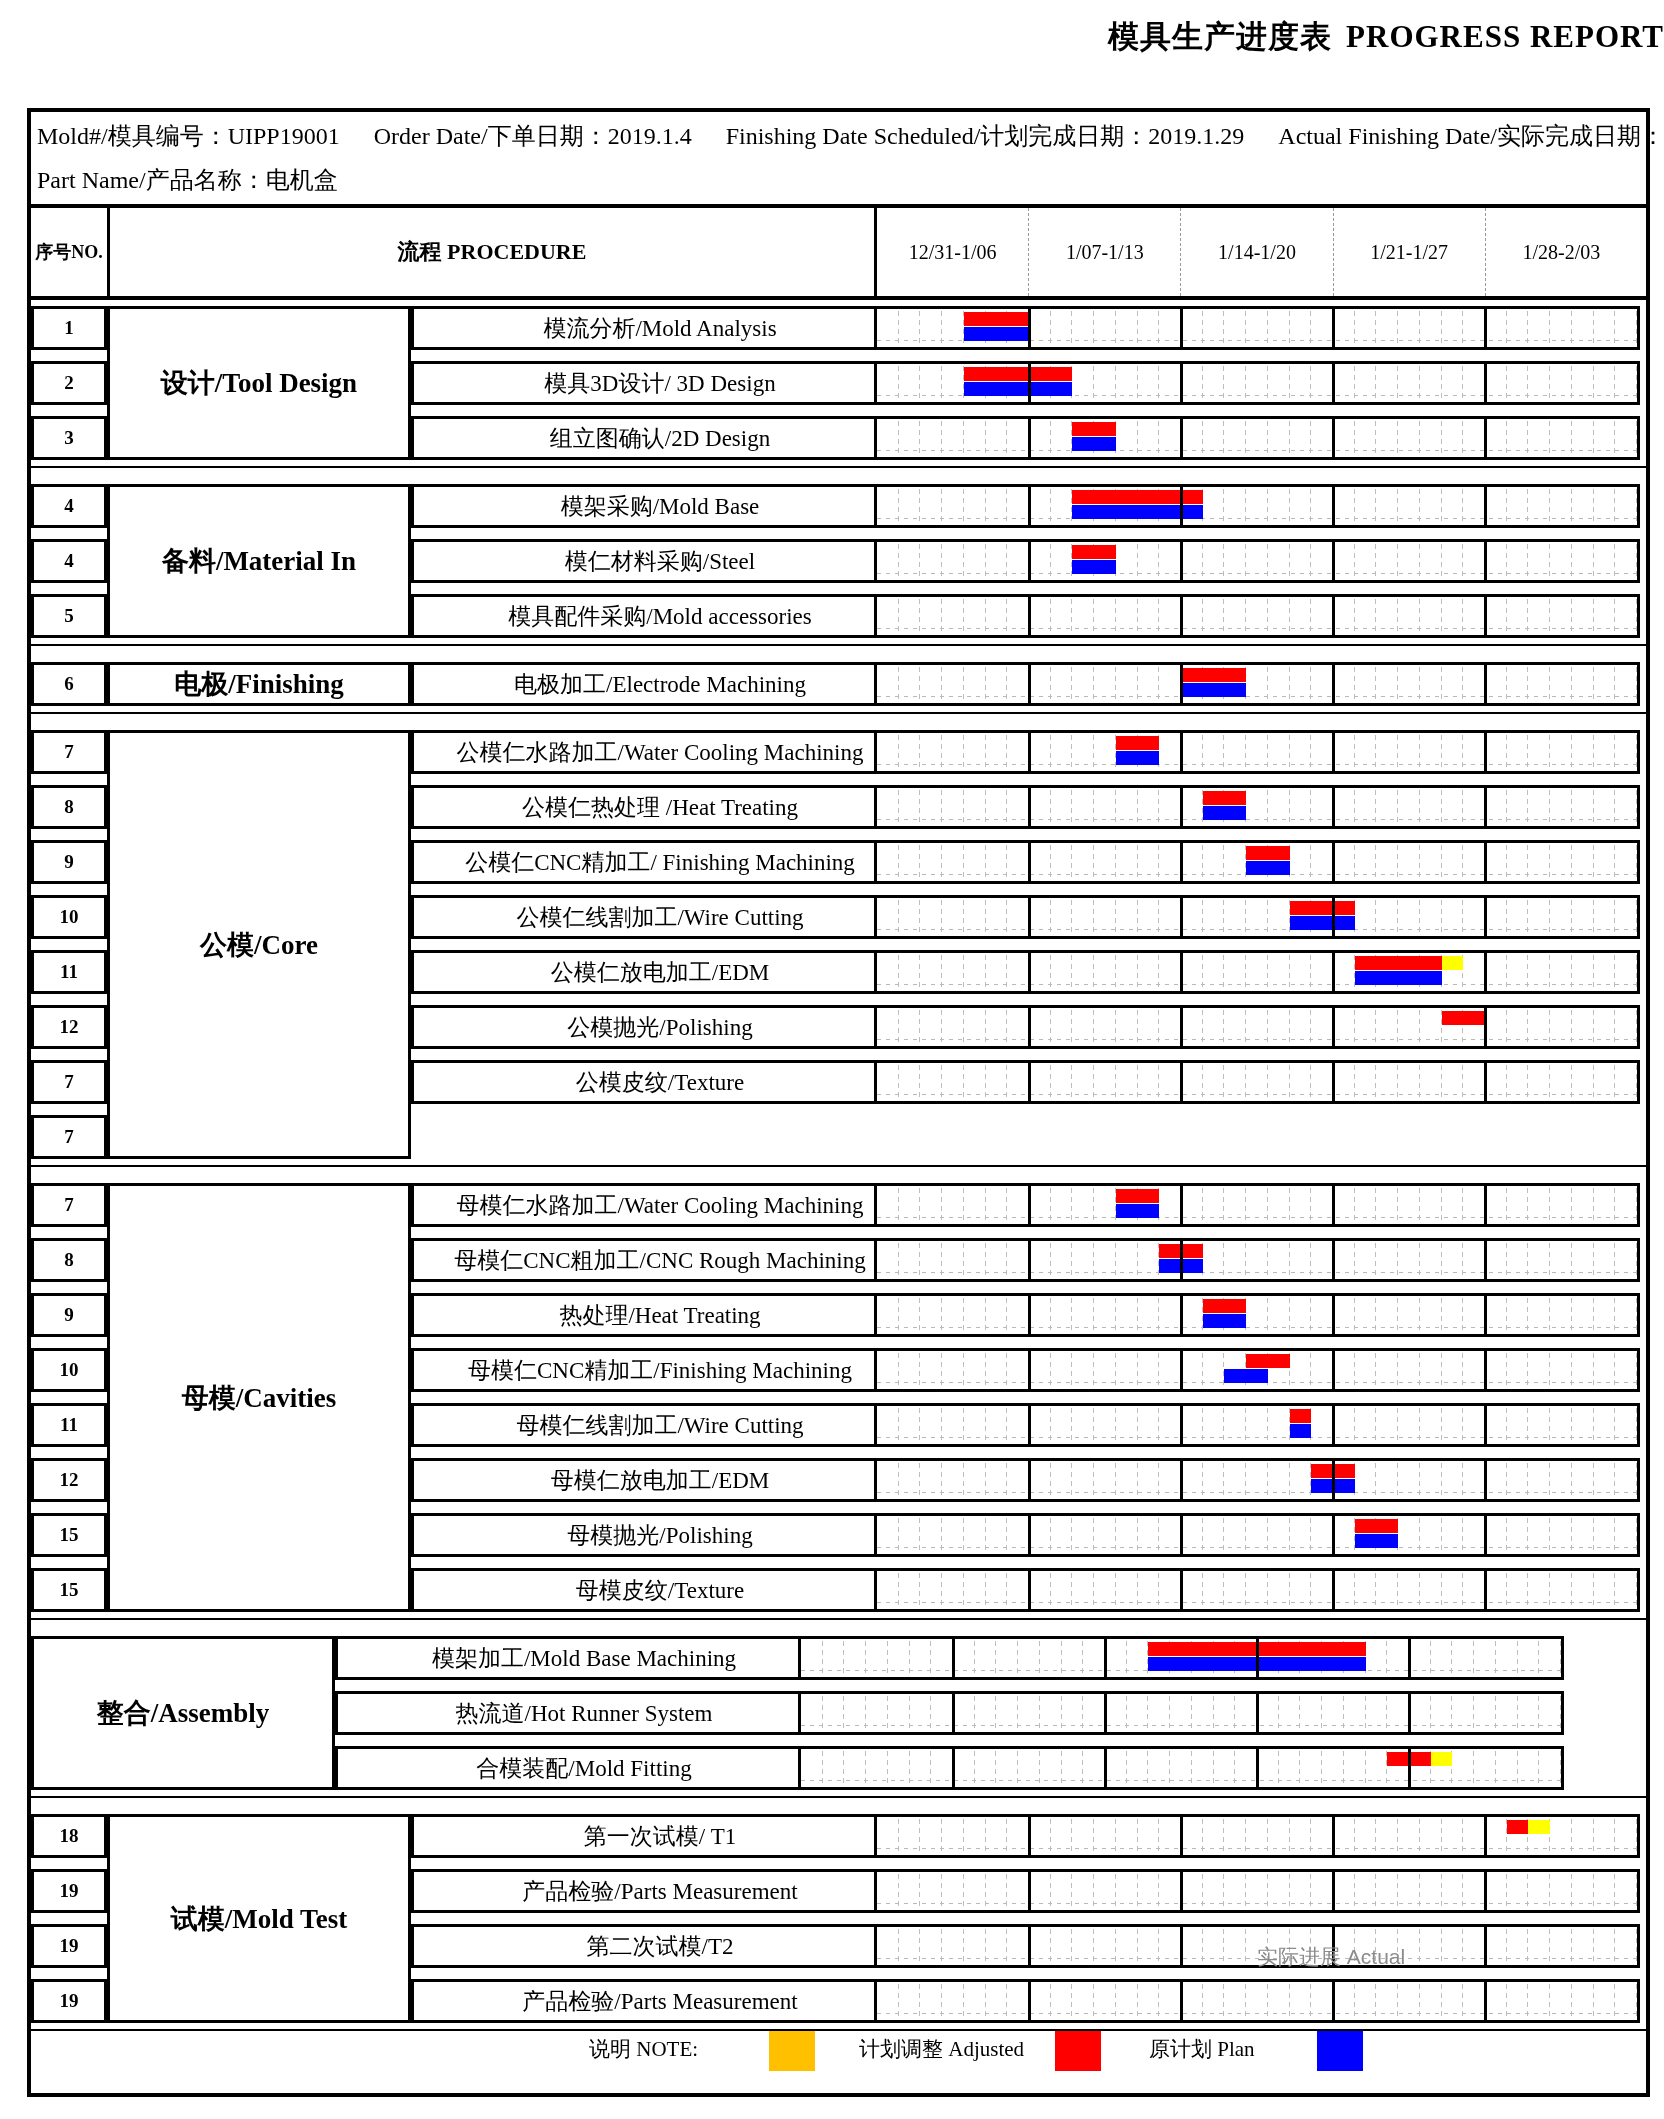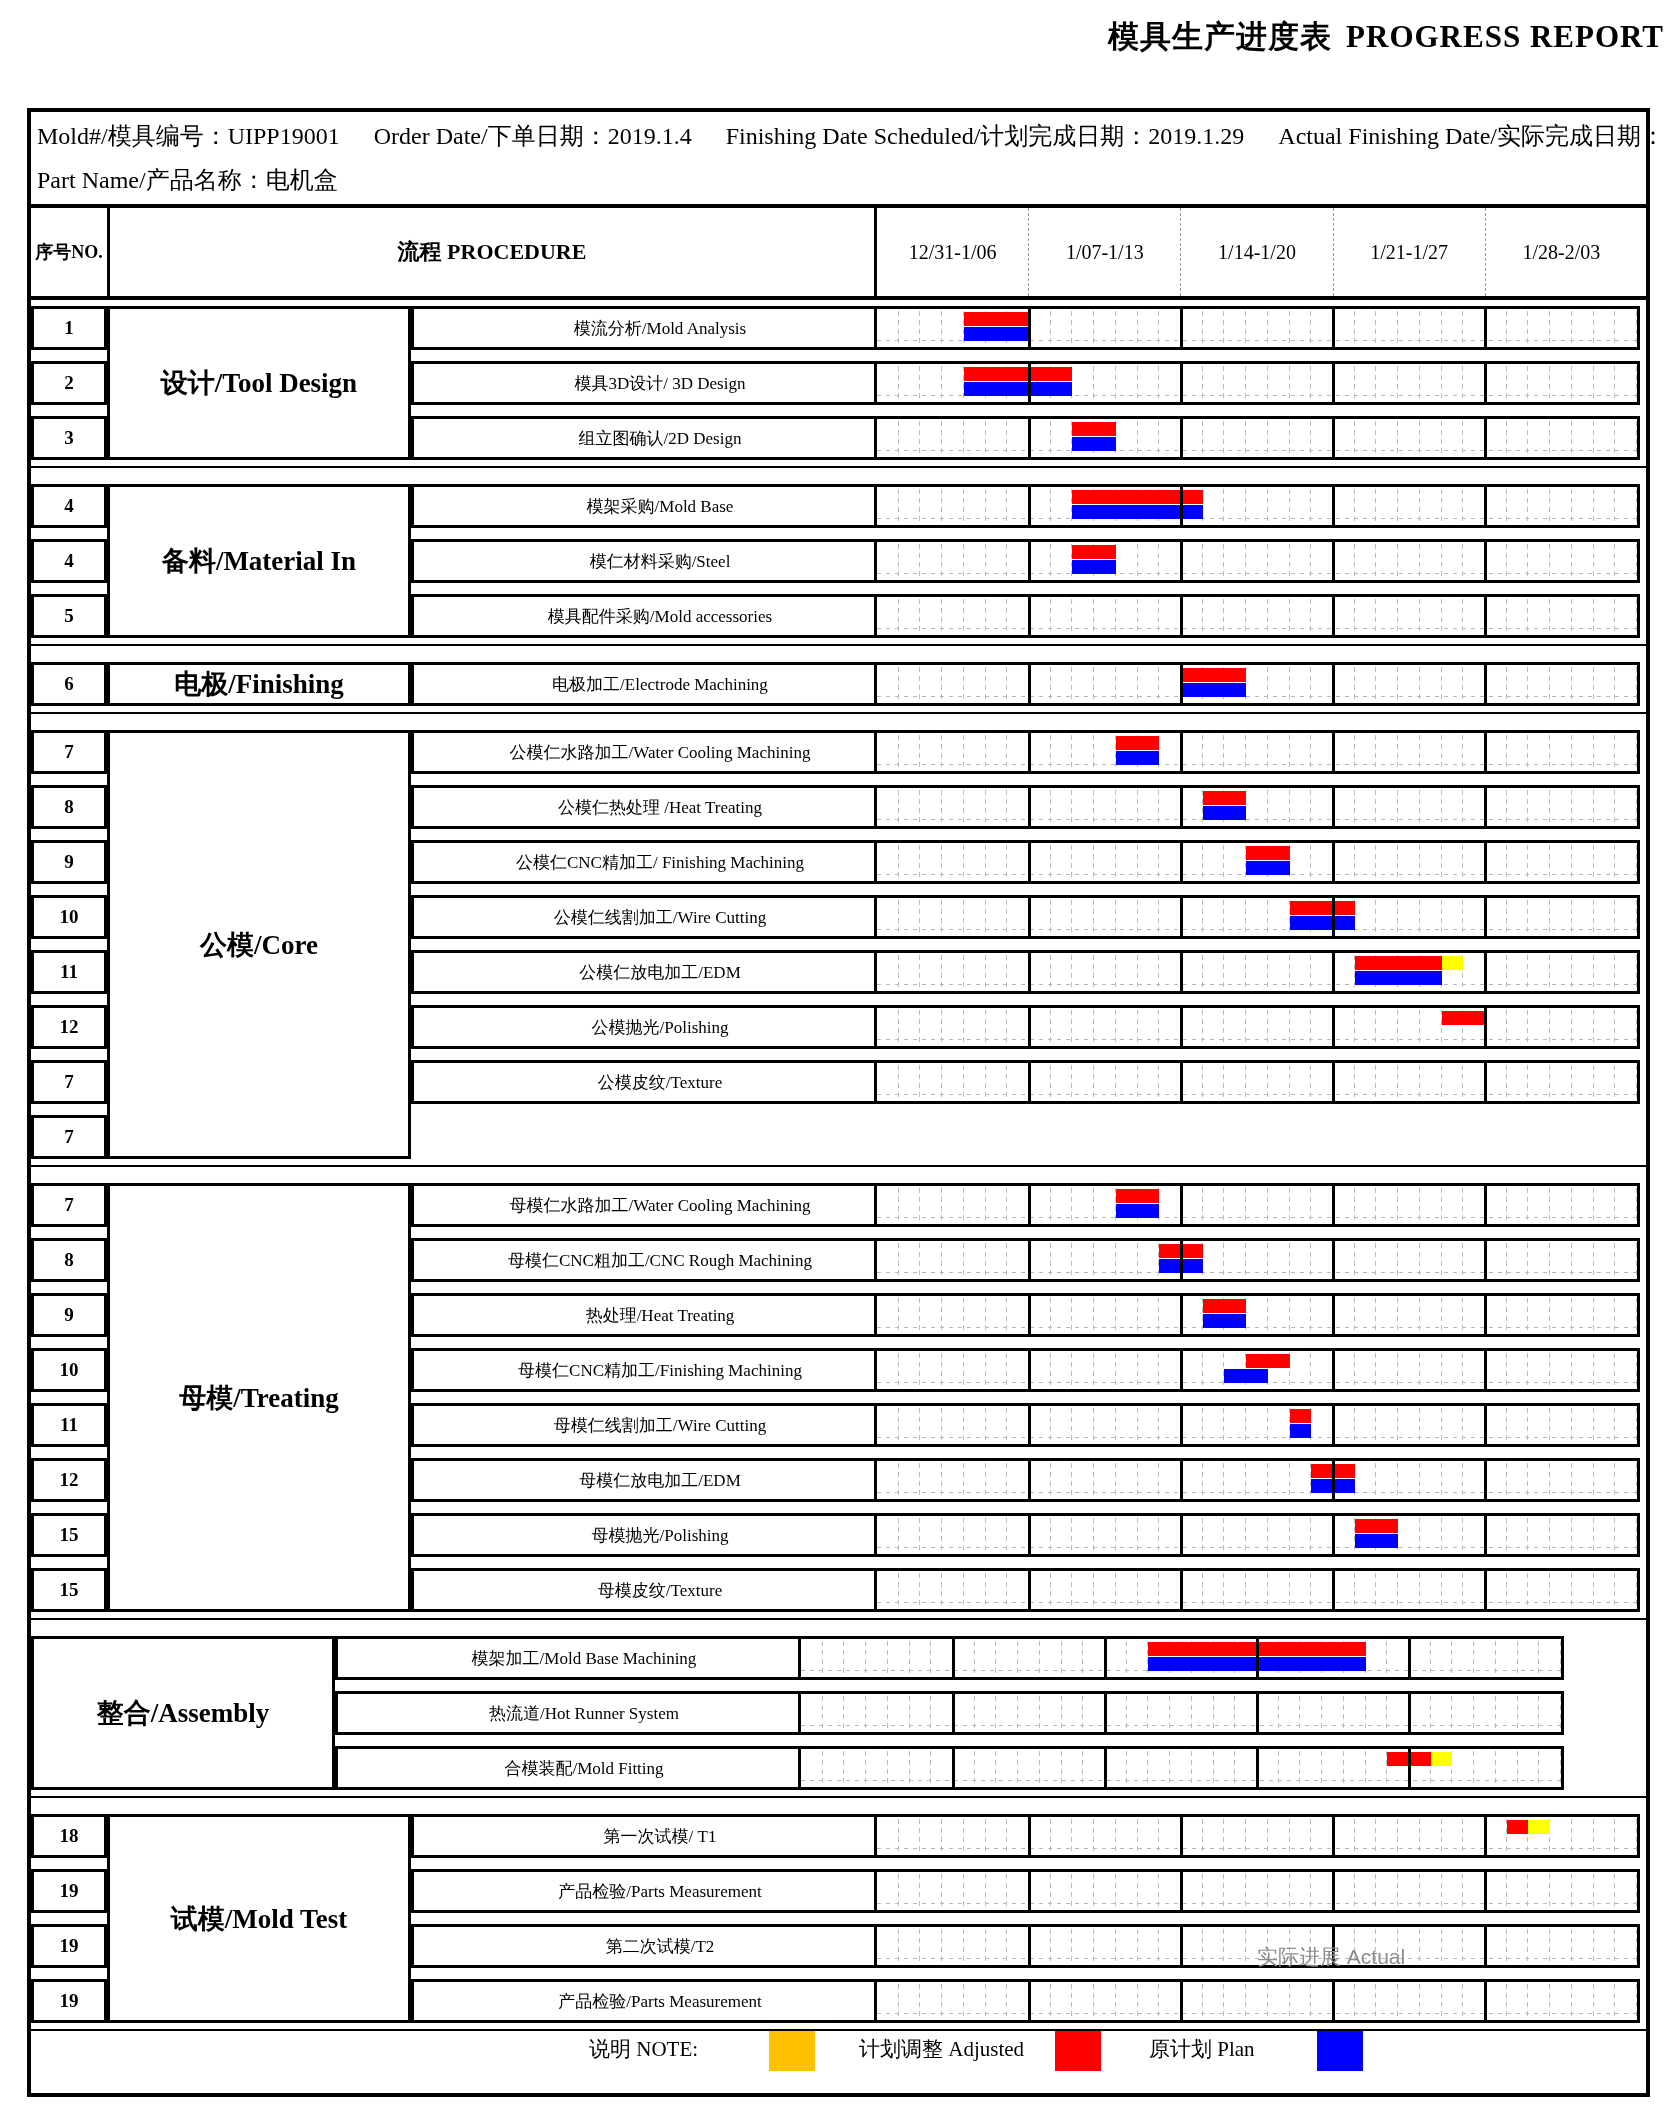--- a/index.html
+++ b/index.html
@@ -31,21 +31,21 @@
           display:flex;align-items:center;justify-content:center;font-size:19px;font-weight:bold;}
   .no-box:last-child{margin-bottom:0;}
   .group-cell{width:304px;box-sizing:border-box;border:3px solid #000;margin:6px 0;
               display:flex;align-items:center;justify-content:center;
               font-size:27px;font-weight:bold;text-align:center;}
   .rows-col{width:1229px;display:flex;flex-direction:column;padding:6px 0;}
   .prow{height:44px;box-sizing:border-box;border:3px solid #000;margin-bottom:11px;display:flex;}
   .prow:last-child{margin-bottom:0;}
   .proc-cell{width:463px;box-sizing:border-box;border-right:3px solid #000;
              display:flex;align-items:center;justify-content:center;
-             font-size:17px;white-space:nowrap;overflow:hidden;padding-left:32px;}
+             font-size:23px;white-space:nowrap;overflow:hidden;padding-left:32px;}
   .gantt{position:relative;flex:1;--dw:21.714px;
      background-image:
        repeating-linear-gradient(0deg,#ffffff 0 4px,transparent 4px 9px),
        repeating-linear-gradient(90deg,#b9b9b9 0 4px,transparent 4px 9px),
        repeating-linear-gradient(90deg,#b9b9b9 0 4px,transparent 4px 9px),
        repeating-linear-gradient(90deg,transparent 0 calc(var(--dw) - 1px),#bdbdbd calc(var(--dw) - 1px) var(--dw));
      background-size:auto,100% 1px,100% 1px,100% 100%;
      background-position:0 0,0 16px,0 31px,0 0;
      background-repeat:repeat,no-repeat,no-repeat,repeat;}
   .wsep{position:absolute;top:0;bottom:0;width:3px;background:#000;z-index:3;}
@@ -290,21 +290,21 @@
           <div class="no-col">
             <div class="no-box">7</div>
             <div class="no-box">8</div>
             <div class="no-box">9</div>
             <div class="no-box">10</div>
             <div class="no-box">11</div>
             <div class="no-box">12</div>
             <div class="no-box">15</div>
             <div class="no-box">15</div>
           </div>
-          <div class="group-cell">母模/Treating</div>
+          <div class="group-cell">母模/Cavities</div>
           <div class="rows-col">
             <div class="prow">
               <div class="proc-cell">母模仁水路加工/Water Cooling Machining</div>
               <div class="gantt">
                 <div class="wsep" style="left: calc(20% - 1.5px);"></div>
                 <div class="wsep" style="left: calc(40% - 1.5px);"></div>
                 <div class="wsep" style="left: calc(60% - 1.5px);"></div>
                 <div class="wsep" style="left: calc(80% - 1.5px);"></div>
                 <div class="bar bar-plan" style="left: 31.4286%; width: 5.71429%; background: rgb(255, 0, 0);"></div>
                 <div class="bar bar-act" style="left: 31.4286%; width: 5.71429%; background: rgb(0, 0, 255);"></div>

